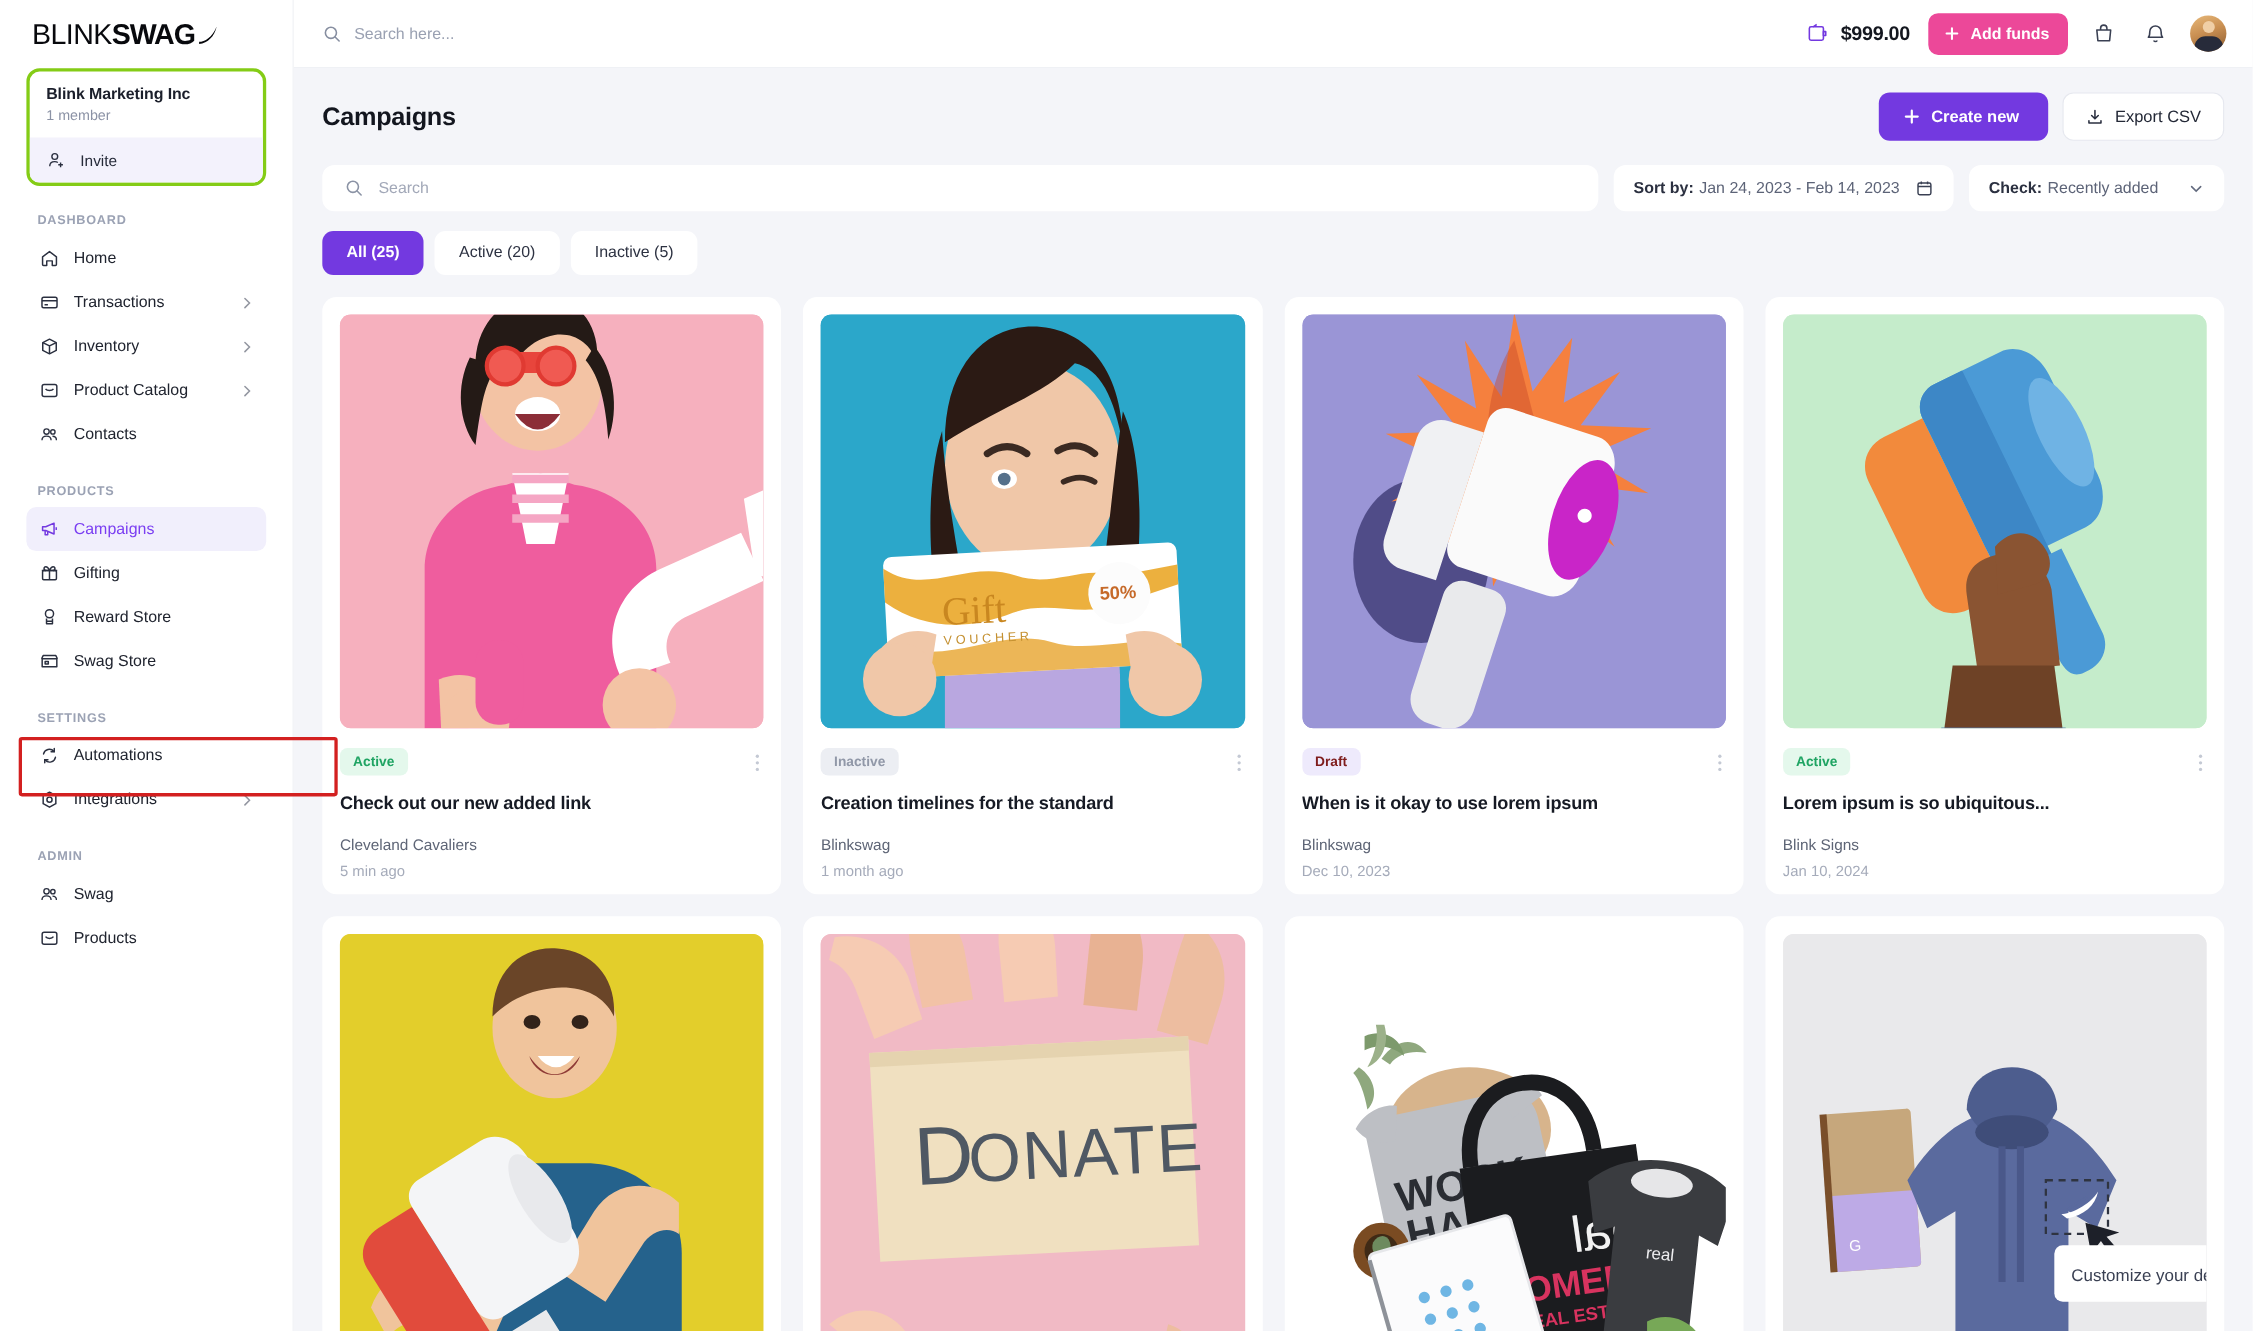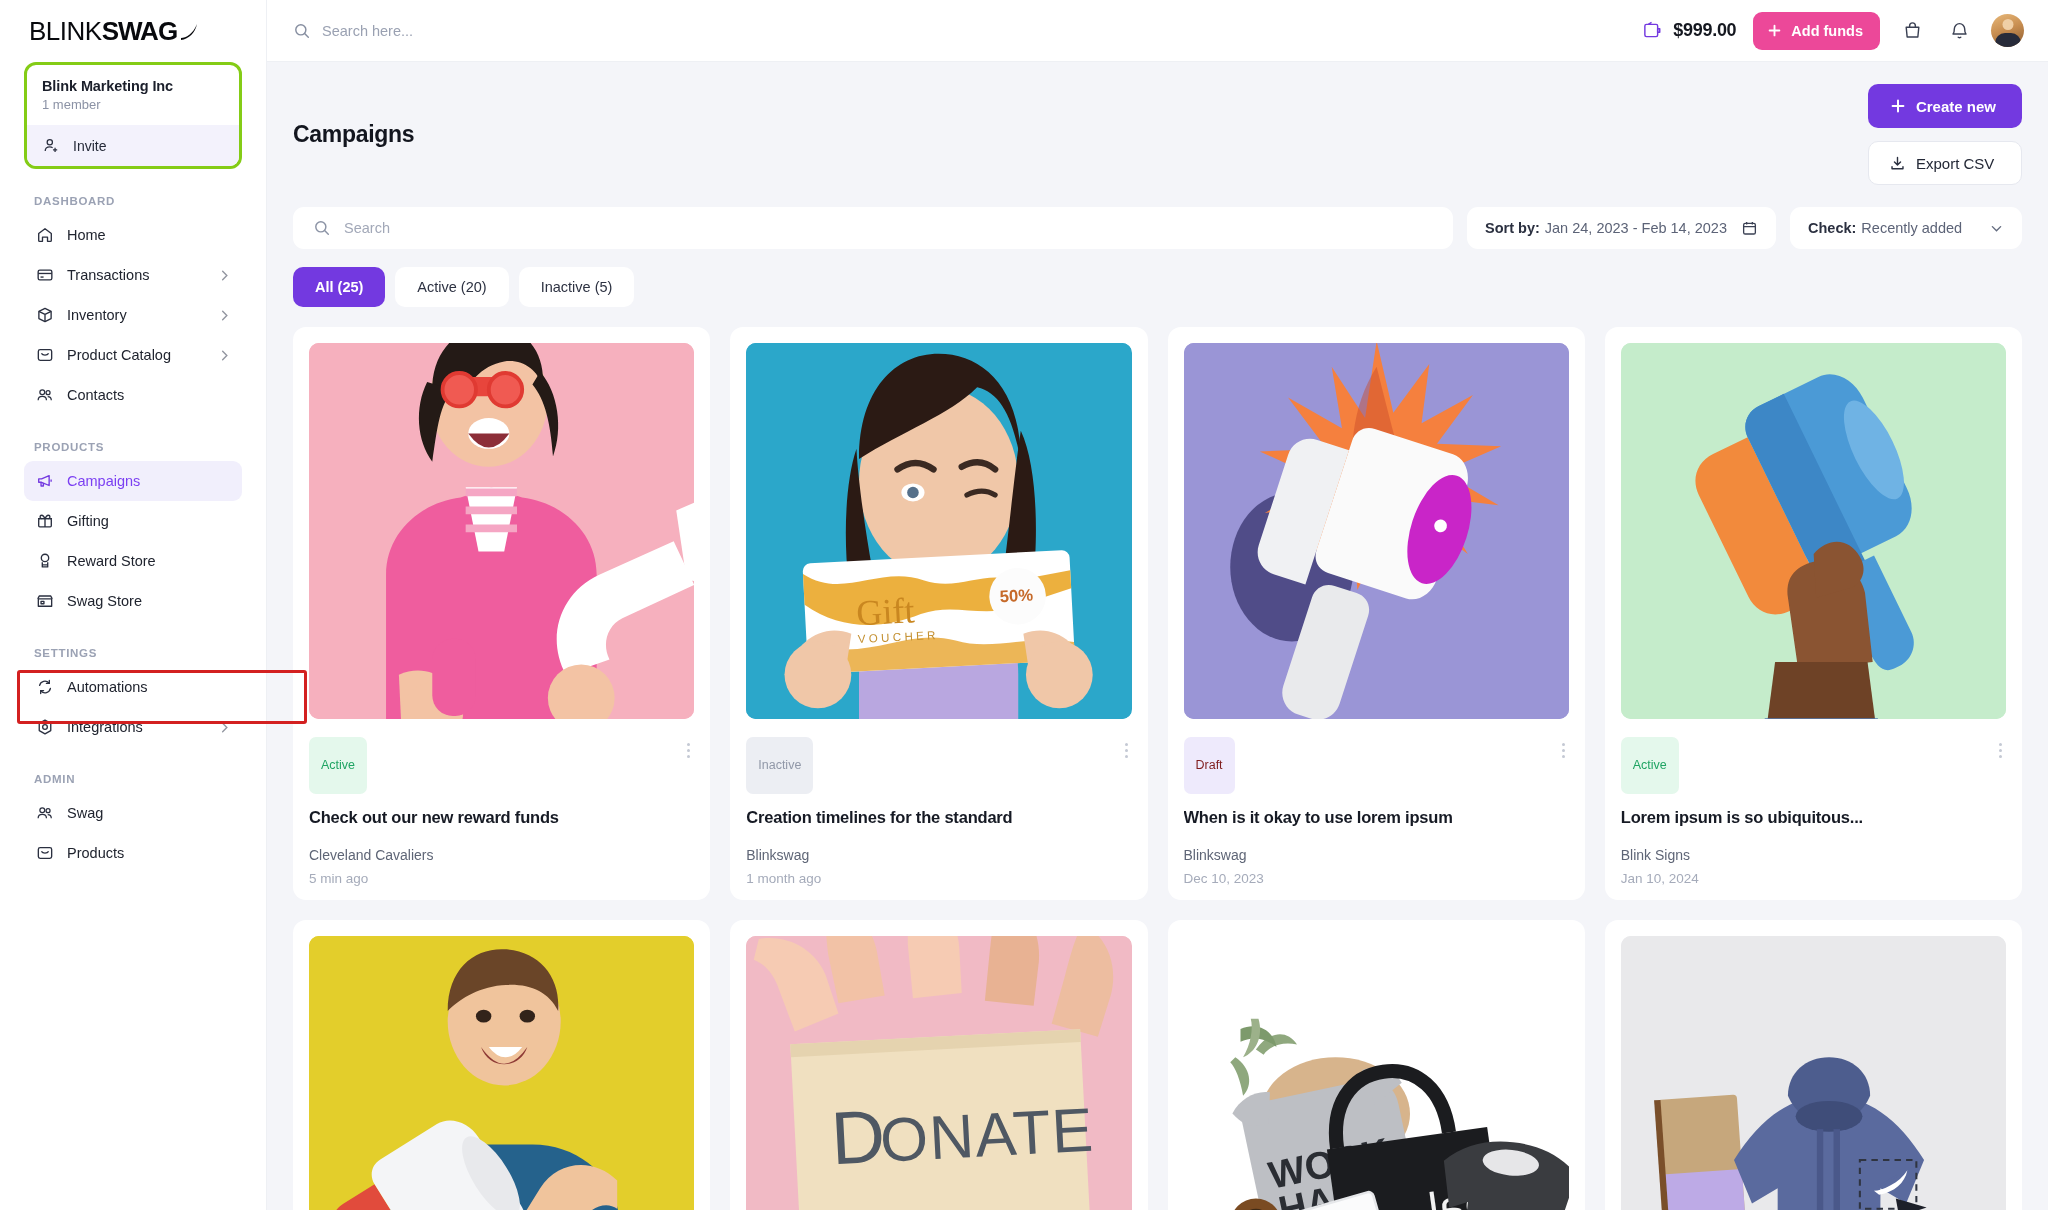--- a/index.html
+++ b/index.html
@@ -186,21 +186,21 @@
     overflow: hidden;
   }
   .page-head {
     display: flex; align-items: center;
     margin-bottom: 22px;
   }
   .page-title {
     font-size: 23px; font-weight: 700; color: #13161f;
     letter-spacing: -0.3px;
   }
-  .page-actions { margin-left: auto; display: flex; gap: 13px; flex-direction: column; }
+  .page-actions { margin-left: auto; display: flex; gap: 13px; }
   .btn-primary {
     display: flex; align-items: center; gap: 10px;
     background: #7339e0; color: #fff;
     border: none; border-radius: 10px;
     height: 44px; padding: 0 26px 0 22px;
     font-size: 15px; font-weight: 600;
     cursor: pointer;
     font-family: "Liberation Sans", sans-serif;
   }
   .btn-ghost {
@@ -276,22 +276,22 @@
     height: 376px;
     border-radius: 10px;
     overflow: hidden;
     position: relative;
   }
   .card-meta-row {
     display: flex; align-items: flex-start;
     margin-top: 18px;
   }
   .badge {
-    font-size: 12.5px; font-weight: 400;
-    padding: 22px 12px;
+    font-size: 12.5px; font-weight: 700;
+    padding: 6px 12px;
     border-radius: 7px;
     line-height: 1;
   }
   .badge.active { background: #e4f8ec; color: #1fa463; }
   .badge.inactive { background: #eceef3; color: #9198a8; }
   .badge.draft { background: #eeeafc; color: #7f1d1d; }
   .kebab {
     margin-left: auto;
     display: flex; flex-direction: column; gap: 3px;
     padding: 6px 4px;
@@ -663,21 +663,21 @@
             </svg>
           </div>
           <div class="card-meta-row">
             <span class="badge active">Active</span>
             <span class="kebab">
                 <span></span>
                 <span></span>
                 <span></span>
               </span>
           </div>
-          <div class="card-title">Check out our new reward funds</div>
+          <div class="card-title">Check out our new added link</div>
           <div class="card-sub">Cleveland Cavaliers</div>
           <div class="card-time">5 min ago</div>
         </div>
 
         <div class="card">
           <div class="card-img" style="background:#2ca6c9">
             <svg viewBox="0 0 300 376" width="100%" height="100%" preserveAspectRatio="xMidYMid slice">
               <rect width="300" height="376" fill="#2ba7ca"></rect>
               <path d="M88 376V300c0-40 22-64 62-64s62 24 62 64v76z" fill="#b9a7e0"></path>
               <ellipse cx="150" cy="150" rx="62" ry="74" fill="#f0c7a8"></ellipse>

